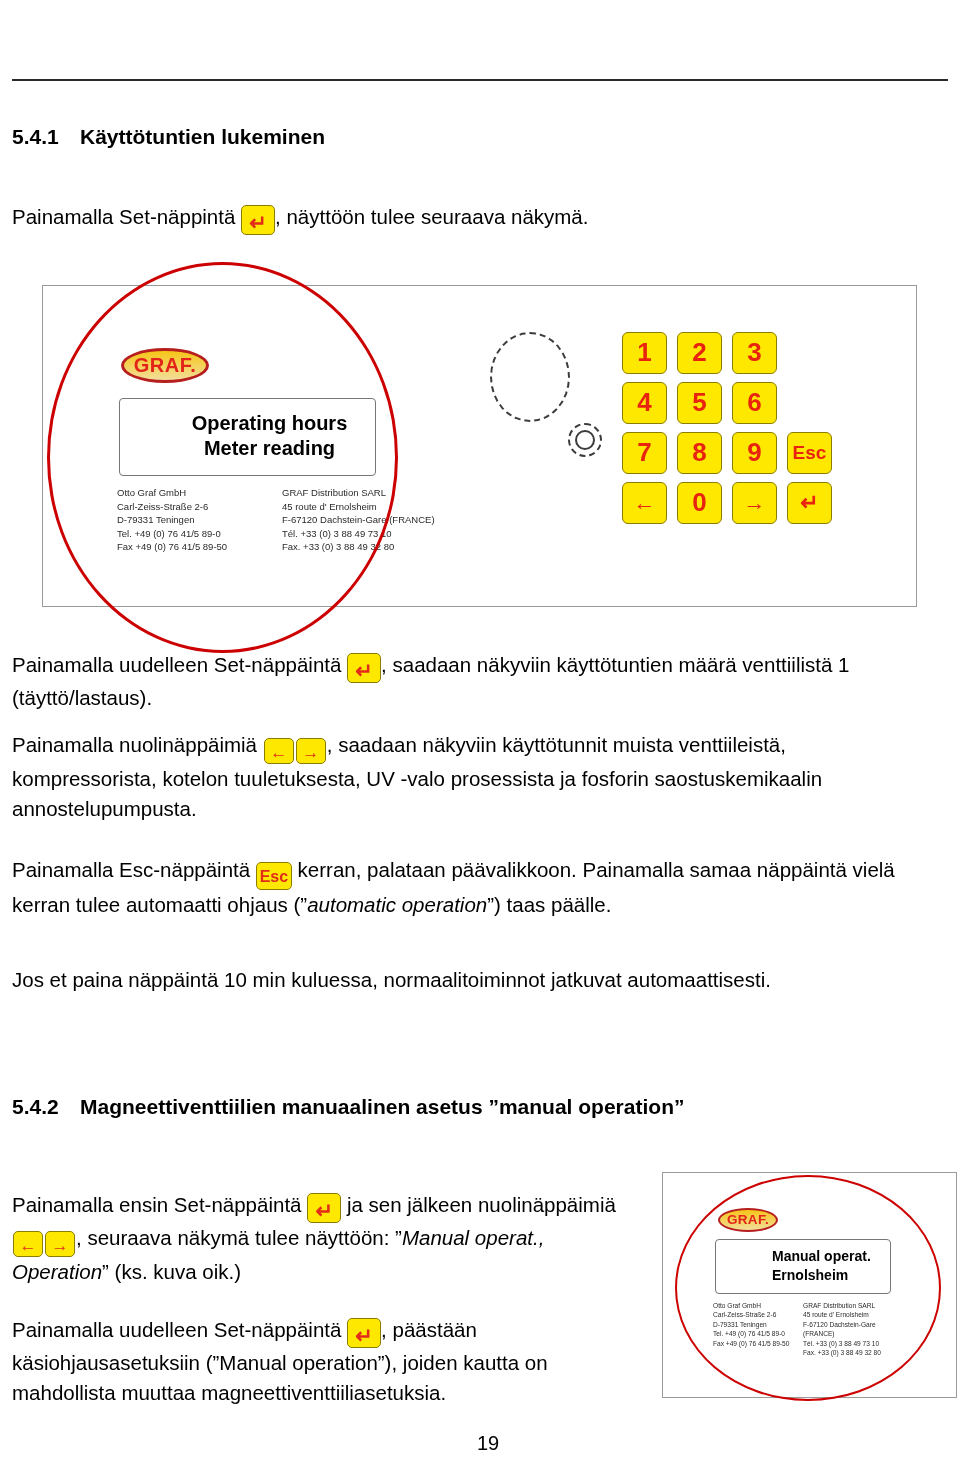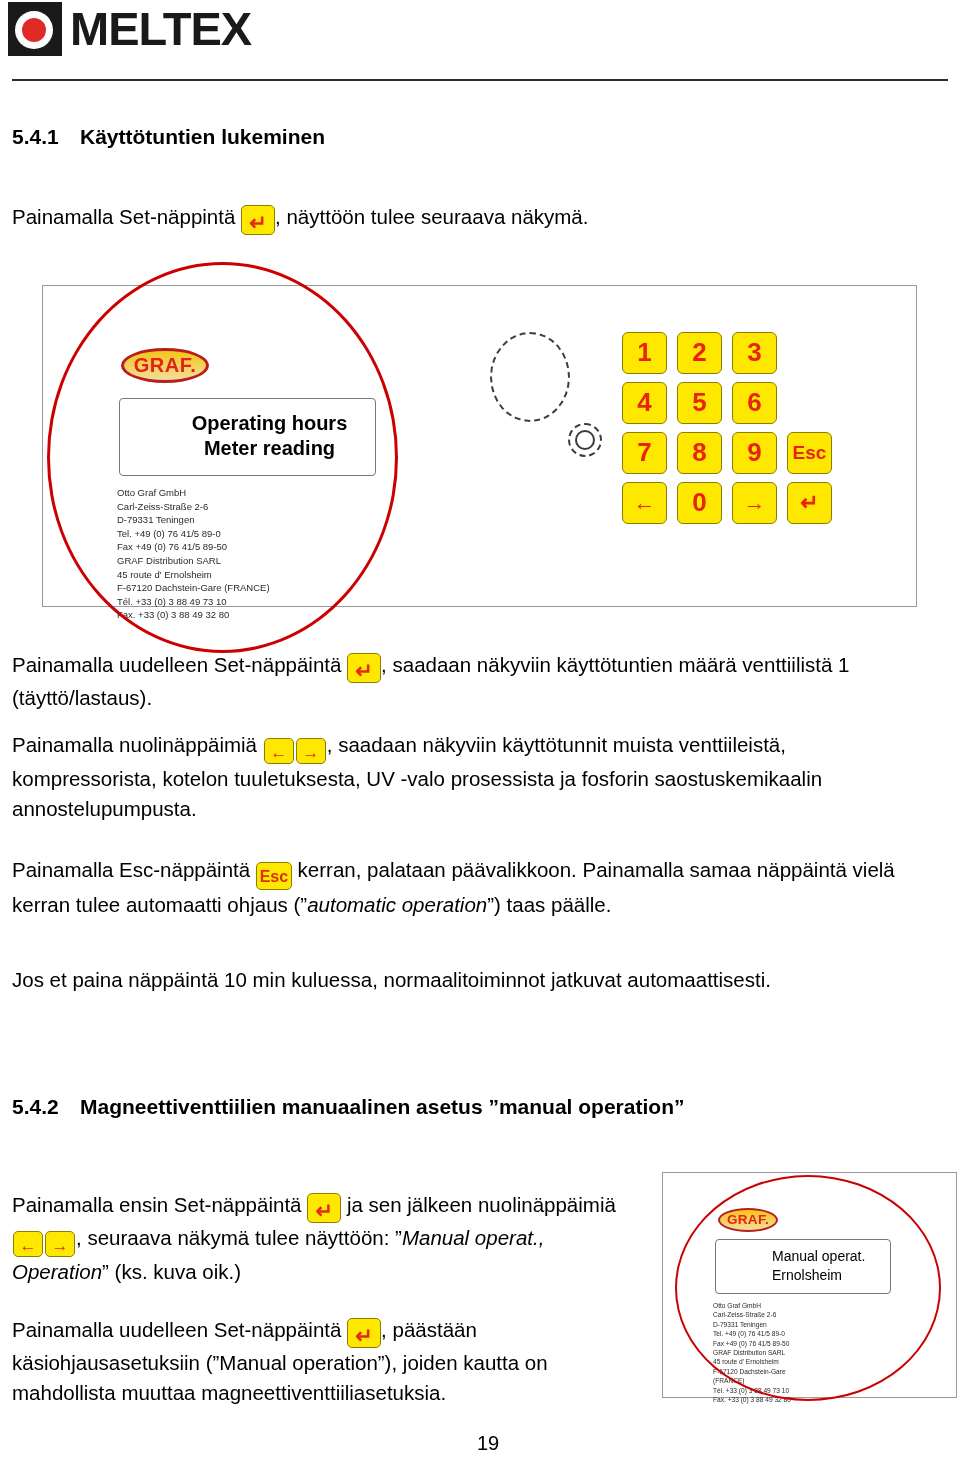--- a/index.html
+++ b/index.html
@@ -162,21 +162,20 @@
     text-align: center;
   }
   #display-box-top .line:first-child { margin-top: 12px; }
 
   .addr-cols {
     position: absolute;
     display: flex;
     font-size: 9.5px;
     line-height: 13.6px;
     color: #2a2a2a;
-    flex-direction: column;
   }
   #addr-top { left: 74px; top: 200px; }
   .addr-cols .col { width: 165px; }
 
   
   #dash-big {
     position: absolute;
     left: 490px; top: 332px;
     width: 76px; height: 86px;
     border: 2px dashed #3b3b3b;
@@ -260,21 +259,21 @@
   #display-box-bottom {
     position: absolute;
     left: 52px; top: 66px;
     width: 174px; height: 53px;
     border: 1.2px solid #777777;
     border-radius: 4px;
     background: #ffffff;
   }
   #display-box-bottom .line {
     font-size: 14px;
-    font-weight: normal;
+    font-weight: bold;
     margin-left: 12px;
     line-height: 19px;
     padding-left: 44px;
   }
   #display-box-bottom .line:first-child { margin-top: 7px; }
   #addr-bottom {
     left: 50px; top: 128px;
     font-size: 6.6px;
     line-height: 9.4px;
   }
@@ -295,28 +294,20 @@
     width: 960px;
     text-align: center;
     font-size: 20px;
     padding-left: 8px;
   }
 </style>
 </head>
 <body>
 
 <div id="header">
-  <div id="logo-block">
-    <div id="logo-mark">
-      <div class="stem"></div>
-      <div class="ring"></div>
-      <div class="dot"></div>
-    </div>
-    <div id="logo-word">MELTEX</div>
-  </div>
   <div id="header-rule"></div>
 </div>
 
 <div id="h-541" class="h3">
   <span class="num">5.4.1</span><span>Käyttötuntien lukeminen</span>
 </div>
 
 <div id="p-intro" class="body">
   <span>Painamalla Set-näppintä</span>
   <span class="key set">↵</span><span>, näyttöön tulee seuraava näkymä.</span>

